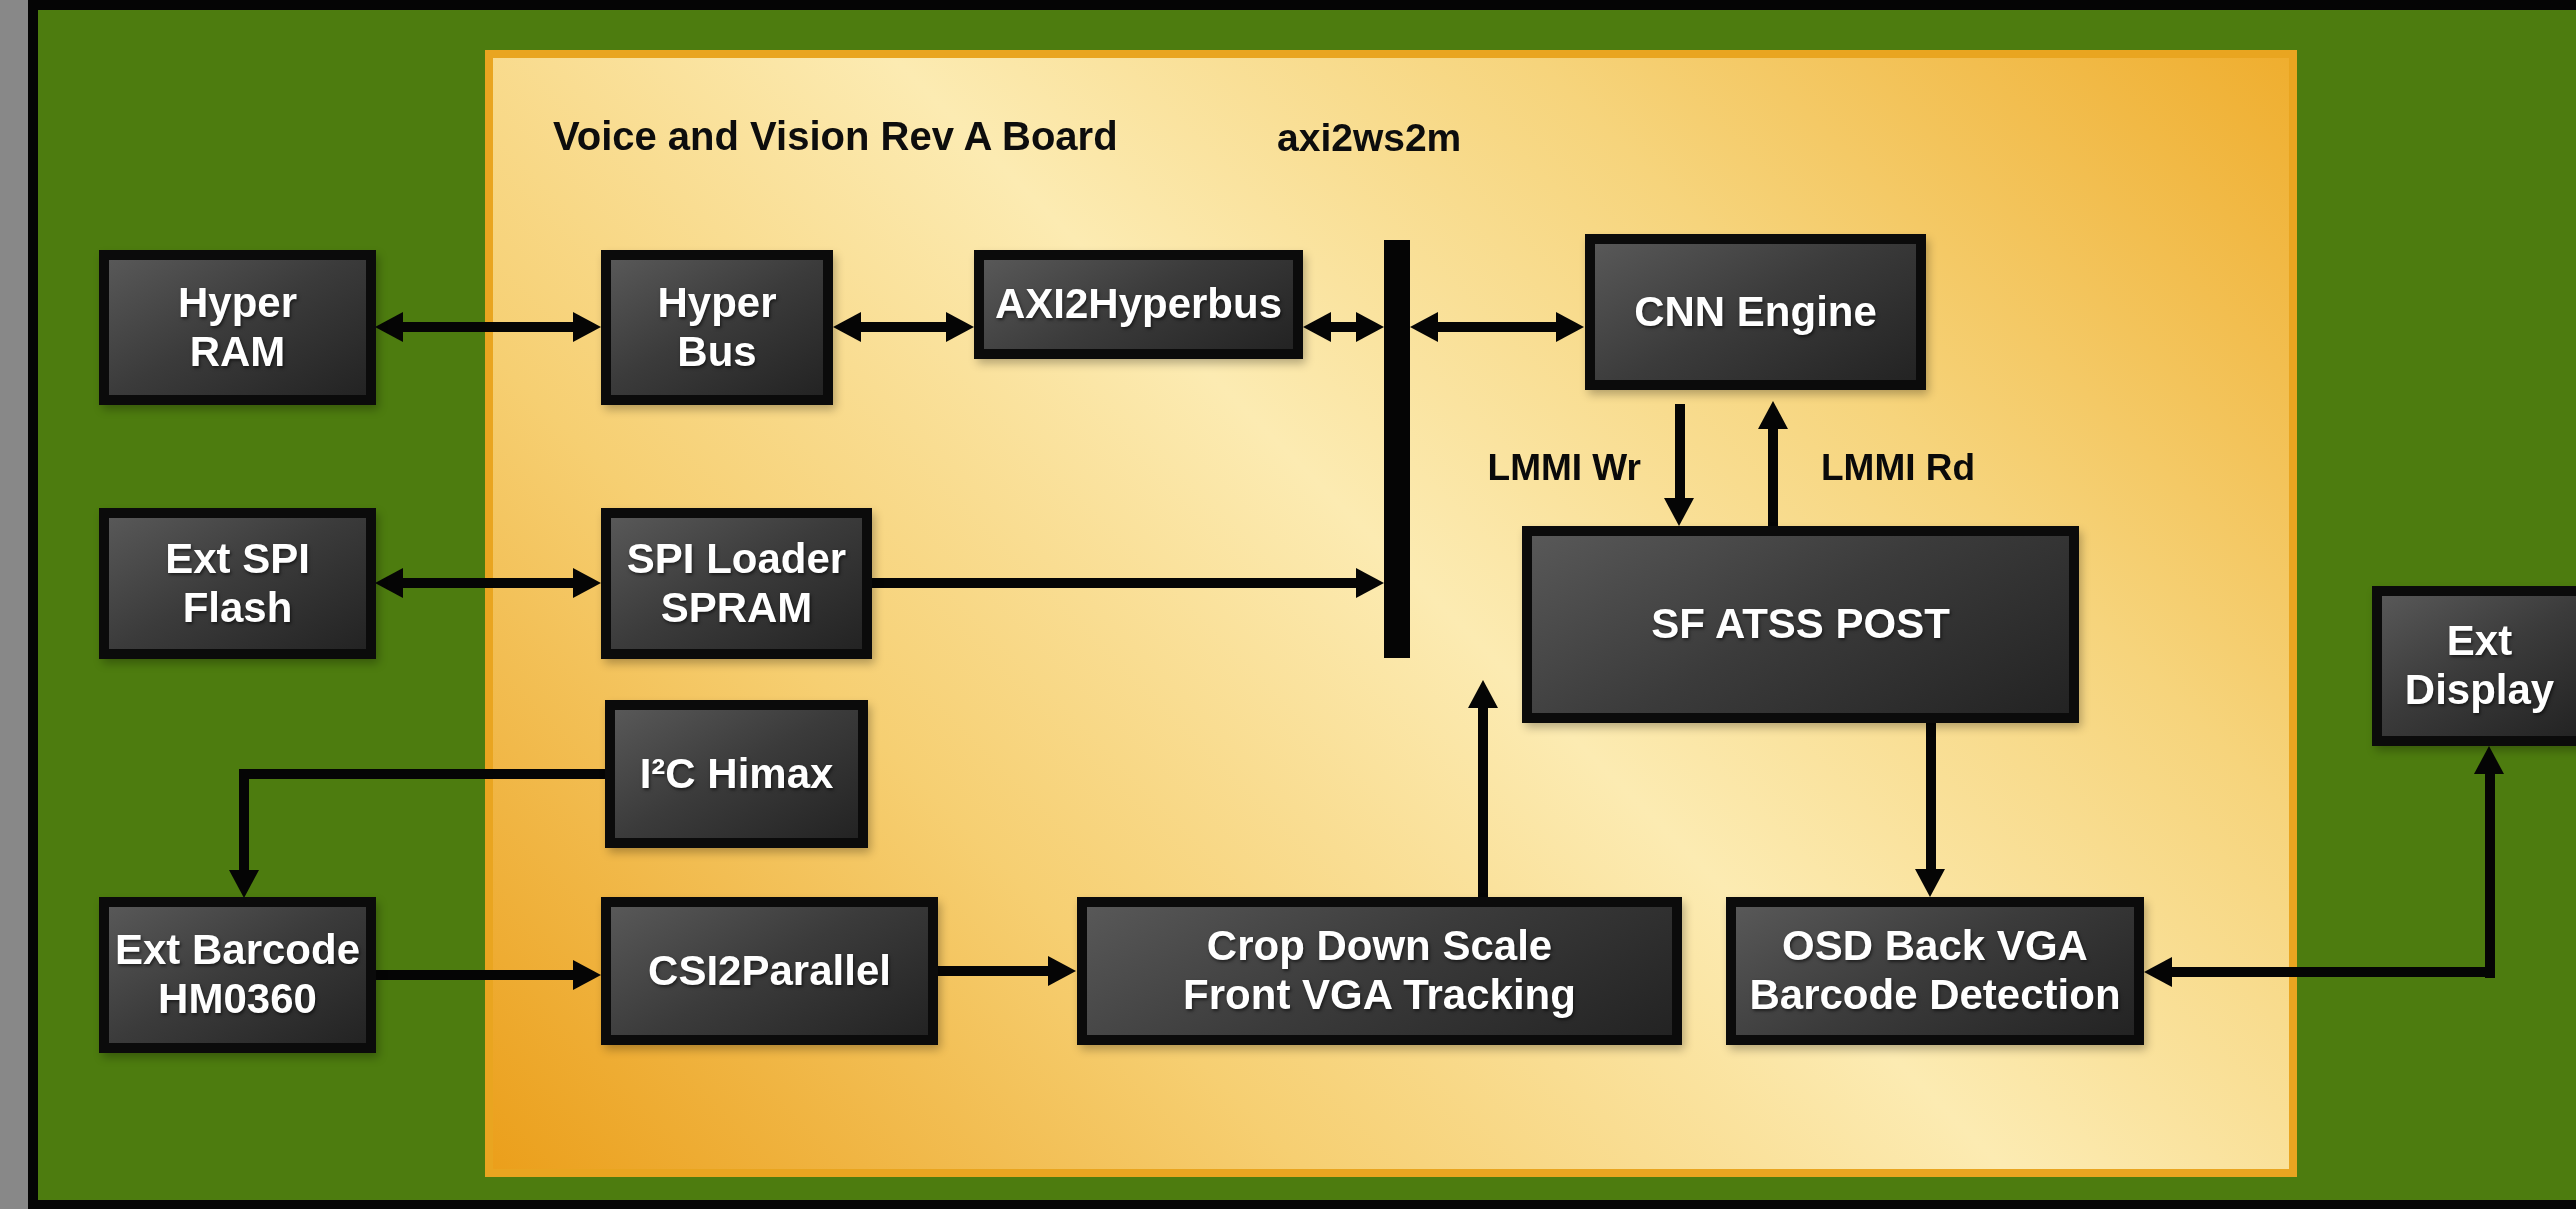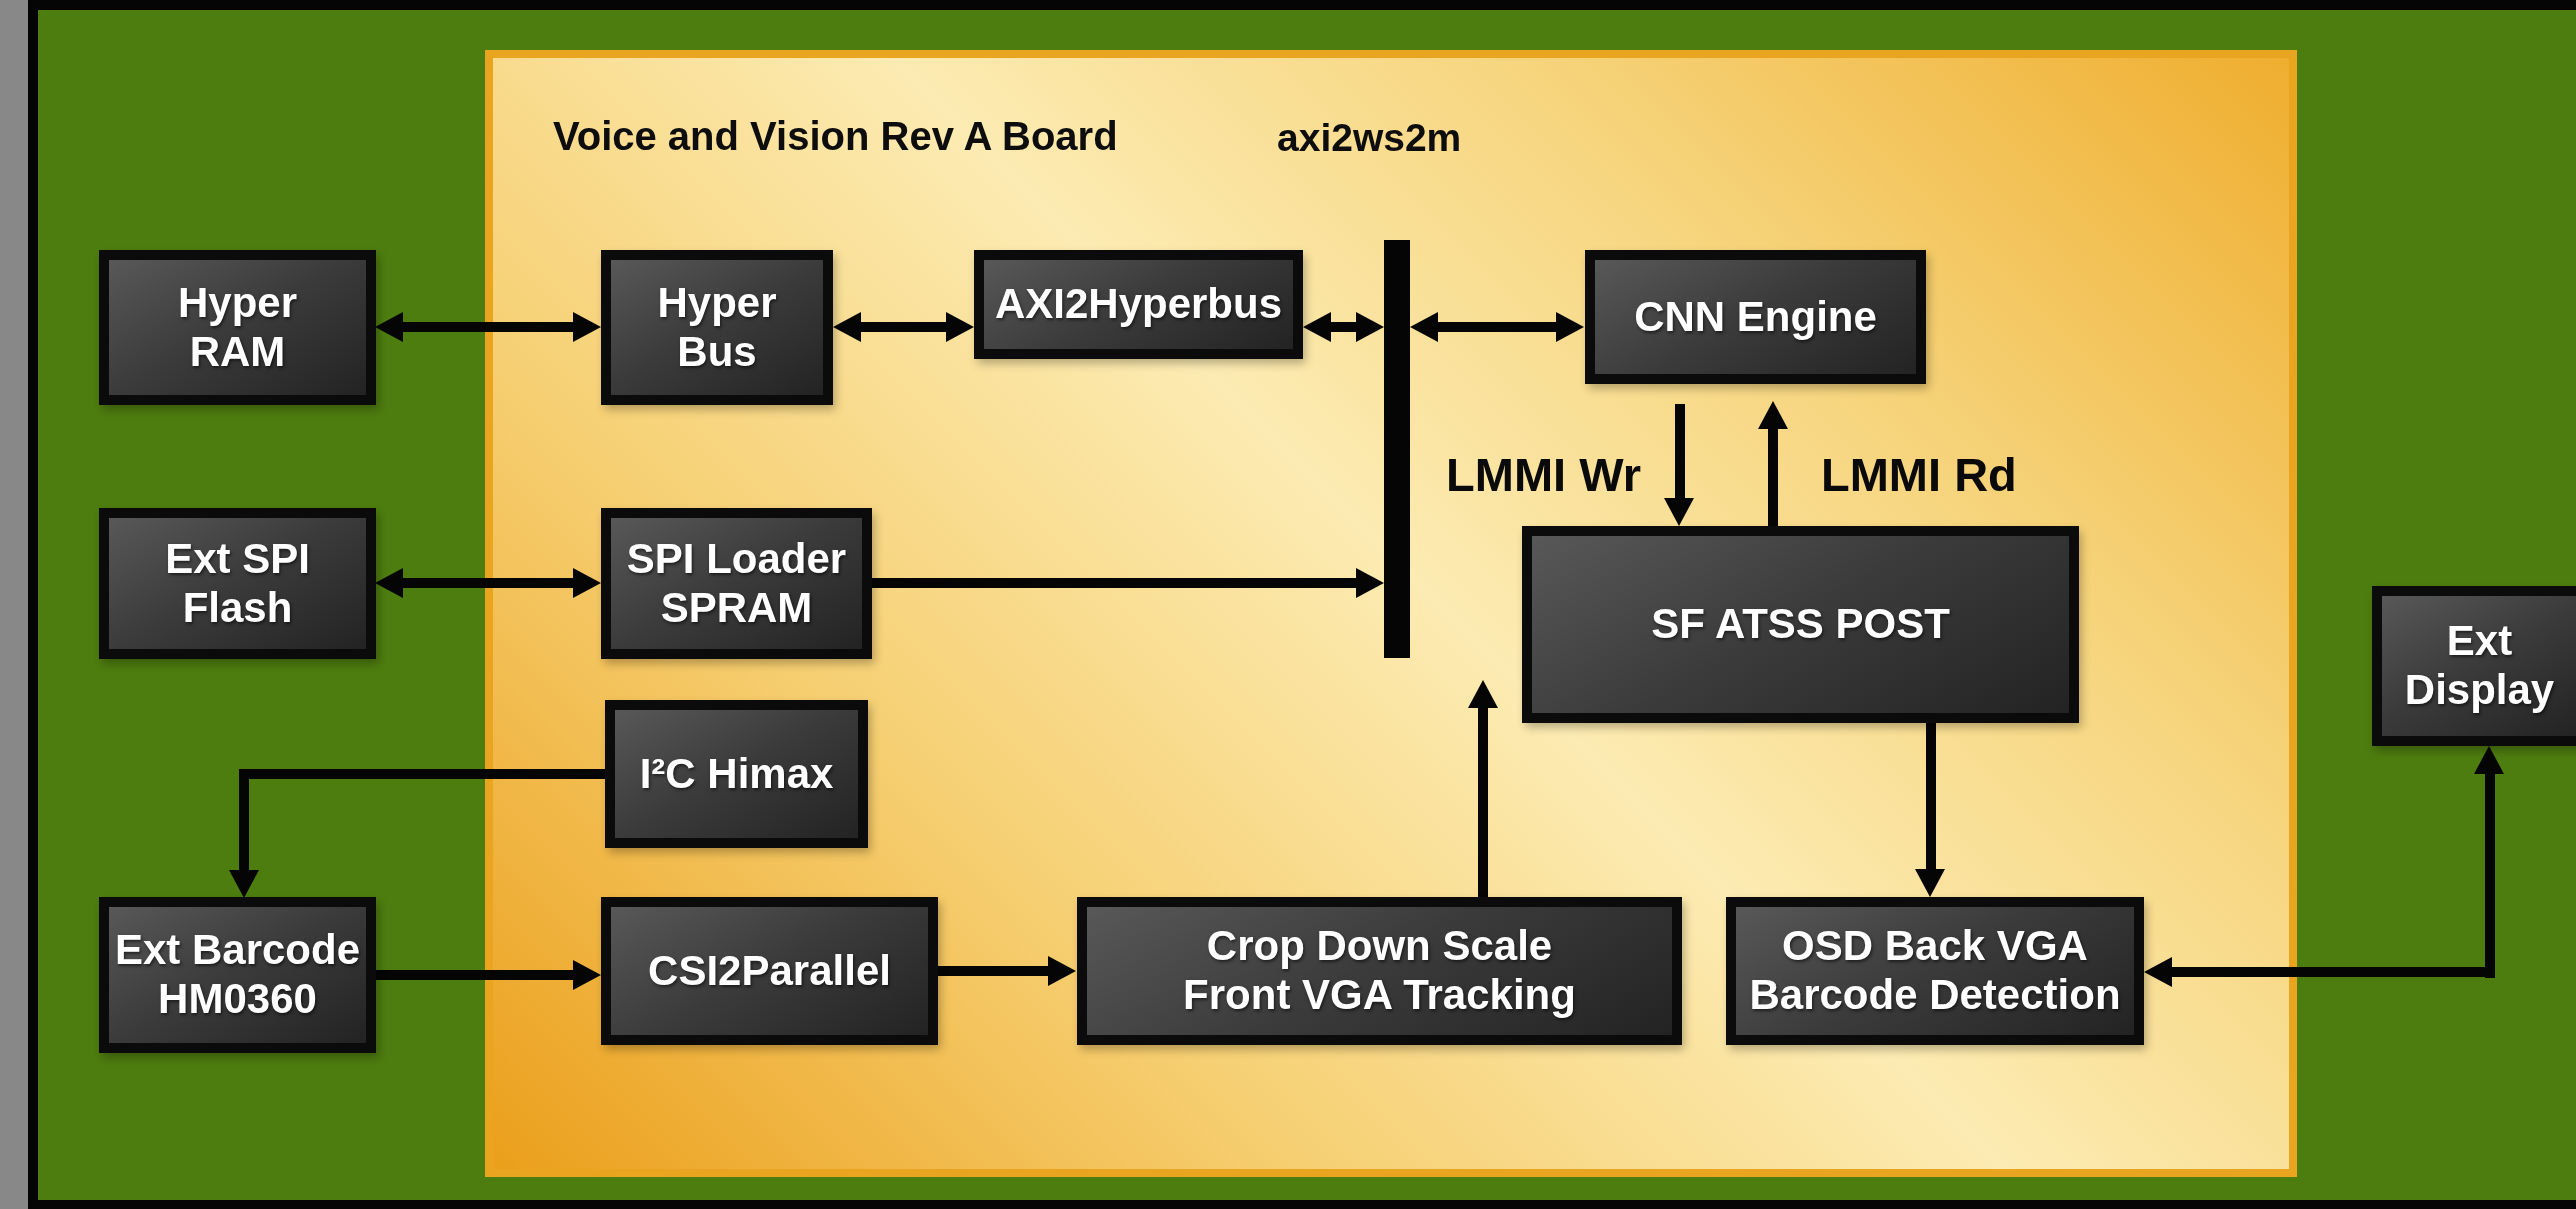--- a/index.html
+++ b/index.html
@@ -50,21 +50,21 @@
   
   .shaft{position:absolute;background:#050505;}
   .ah{position:absolute;width:0;height:0;border-style:solid;}
   .ah-r{border-top:15.5px solid transparent;border-bottom:15.5px solid transparent;border-left:28px solid #050505;border-right:0;}
   .ah-l{border-top:15.5px solid transparent;border-bottom:15.5px solid transparent;border-right:28px solid #050505;border-left:0;}
   .ah-u{border-left:15.5px solid transparent;border-right:15.5px solid transparent;border-bottom:28px solid #050505;border-top:0;}
   .ah-d{border-left:15.5px solid transparent;border-right:15.5px solid transparent;border-top:28px solid #050505;border-bottom:0;}
   .conn-label{
     position:absolute;
     font-weight:bold;
-    font-size:47px;
+    font-size:37px;
     color:#0a0a0a;
     white-space:nowrap;
   }
   .bus-bar{position:absolute;background:#050505;}
 </style>
 </head>
 <body>
 
 <div id="canvas">
 
@@ -169,21 +169,21 @@
       <span>Bus</span>
     </div>
   </div>
 
   <div class="block" style="left:936px;top:240px;width:329px;height:109px;">
     <div class="panel">
       <span>AXI2Hyperbus</span>
     </div>
   </div>
 
-  <div class="block" style="left:1547px;top:240px;width:341px;height:134px;">
+  <div class="block" style="left:1547px;top:224px;width:341px;height:156px;">
     <div class="panel">
       <span>CNN Engine</span>
     </div>
   </div>
 
   <div class="block" style="left:61px;top:498px;width:277px;height:151px;">
     <div class="panel">
       <span>Ext SPI</span>
       <span>Flash</span>
     </div>

